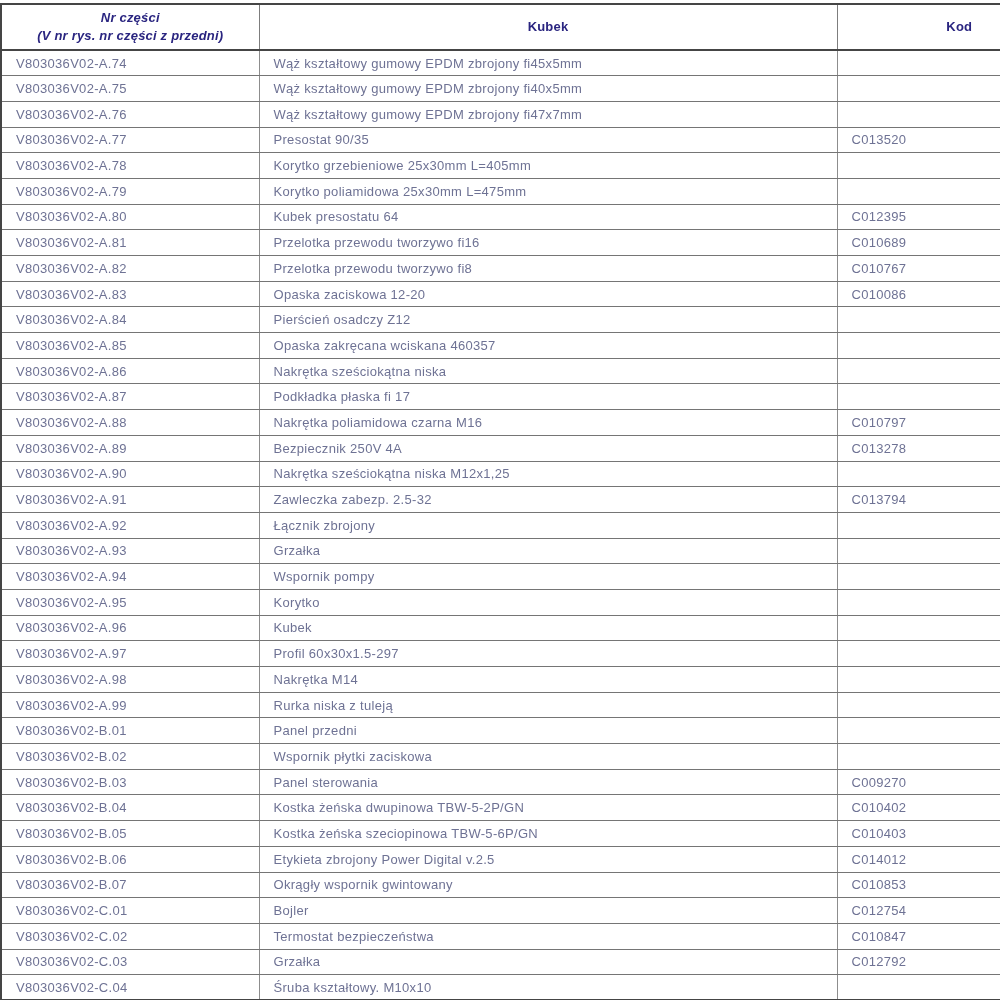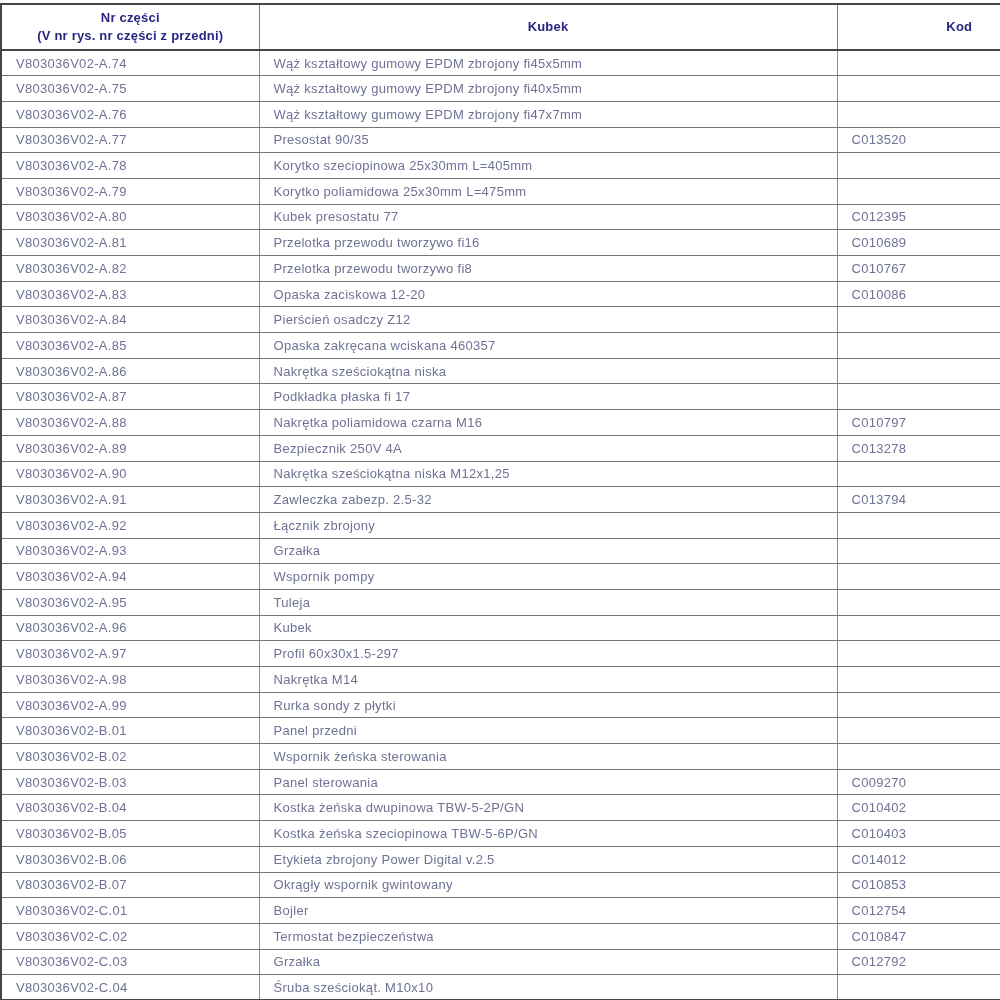--- a/index.html
+++ b/index.html
@@ -49,21 +49,21 @@
     color: #6e7294;
     letter-spacing: 0.3px;
     vertical-align: middle;
     padding: 0 0 0 14px;
     border-bottom: 1px solid #757575;
     border-right: 1px solid #8d8d8d;
     white-space: nowrap;
     overflow: hidden;
   }
   tbody td:last-child { border-right: none; }
-  .hdr-line { display: block; }
+  .hdr-line { display: block; font-style: italic; }
 </style>
 </head>
 <body>
 
 <div class="page">
   <table class="parts">
     <colgroup>
       <col class="col-part">
       <col class="col-name">
       <col class="col-code">
@@ -94,31 +94,31 @@
           <td>Wąż kształtowy gumowy EPDM zbrojony fi47x7mm</td>
           <td></td>
         </tr>
         <tr>
           <td>V803036V02-A.77</td>
           <td>Presostat 90/35</td>
           <td>C013520</td>
         </tr>
         <tr>
           <td>V803036V02-A.78</td>
-          <td>Korytko szeciopinowa 25x30mm L=405mm</td>
+          <td>Korytko grzebieniowe 25x30mm L=405mm</td>
           <td></td>
         </tr>
         <tr>
           <td>V803036V02-A.79</td>
           <td>Korytko poliamidowa 25x30mm L=475mm</td>
           <td></td>
         </tr>
         <tr>
           <td>V803036V02-A.80</td>
-          <td>Kubek presostatu 77</td>
+          <td>Kubek presostatu 64</td>
           <td>C012395</td>
         </tr>
         <tr>
           <td>V803036V02-A.81</td>
           <td>Przelotka przewodu tworzywo fi16</td>
           <td>C010689</td>
         </tr>
         <tr>
           <td>V803036V02-A.82</td>
           <td>Przelotka przewodu tworzywo fi8</td>
@@ -179,51 +179,51 @@
           <td>Grzałka</td>
           <td></td>
         </tr>
         <tr>
           <td>V803036V02-A.94</td>
           <td>Wspornik pompy</td>
           <td></td>
         </tr>
         <tr>
           <td>V803036V02-A.95</td>
-          <td>Tuleja</td>
+          <td>Korytko</td>
           <td></td>
         </tr>
         <tr>
           <td>V803036V02-A.96</td>
           <td>Kubek</td>
           <td></td>
         </tr>
         <tr>
           <td>V803036V02-A.97</td>
           <td>Profil 60x30x1.5-297</td>
           <td></td>
         </tr>
         <tr>
           <td>V803036V02-A.98</td>
           <td>Nakrętka M14</td>
           <td></td>
         </tr>
         <tr>
           <td>V803036V02-A.99</td>
-          <td>Rurka sondy z płytki</td>
+          <td>Rurka niska z tuleją</td>
           <td></td>
         </tr>
         <tr>
           <td>V803036V02-B.01</td>
           <td>Panel przedni</td>
           <td></td>
         </tr>
         <tr>
           <td>V803036V02-B.02</td>
-          <td>Wspornik żeńska sterowania</td>
+          <td>Wspornik płytki zaciskowa</td>
           <td></td>
         </tr>
         <tr>
           <td>V803036V02-B.03</td>
           <td>Panel sterowania</td>
           <td>C009270</td>
         </tr>
         <tr>
           <td>V803036V02-B.04</td>
           <td>Kostka żeńska dwupinowa TBW-5-2P/GN</td>
@@ -254,18 +254,18 @@
           <td>Termostat bezpieczeństwa</td>
           <td>C010847</td>
         </tr>
         <tr>
           <td>V803036V02-C.03</td>
           <td>Grzałka</td>
           <td>C012792</td>
         </tr>
         <tr>
           <td>V803036V02-C.04</td>
-          <td>Śruba sześciokąt. M10x10</td>
+          <td>Śruba kształtowy. M10x10</td>
           <td></td>
         </tr>
       </tbody>
   </table>
 </div>
 
 </body></html>

